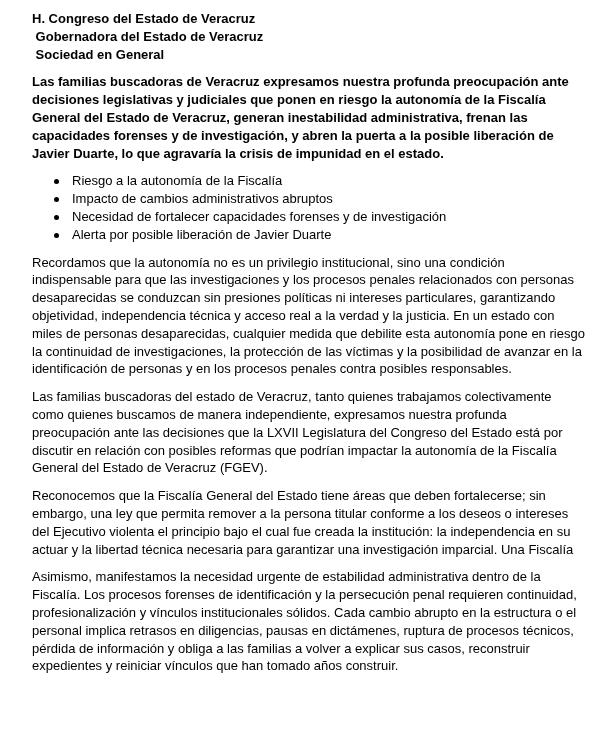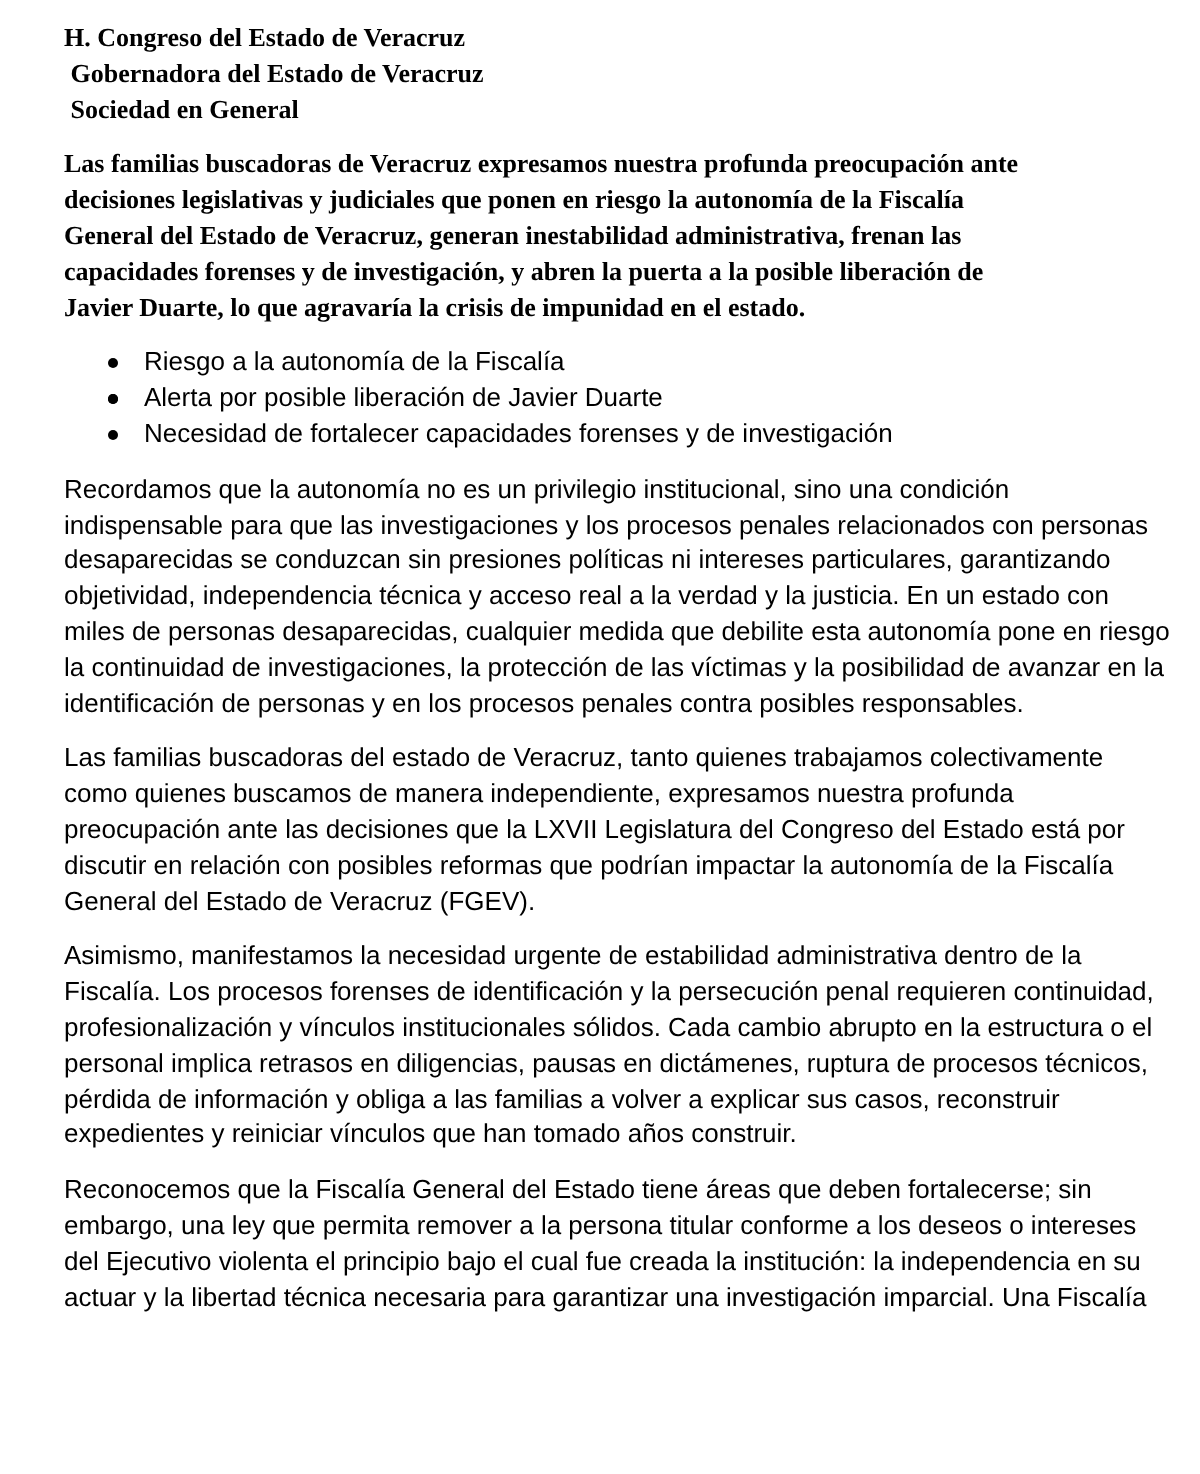--- a/index.html
+++ b/index.html
@@ -26,21 +26,20 @@
     white-space: pre;
   }
   .block {
     font-size: 13px;
     line-height: 17.8px;
     margin: 0 0 10px 0;
     white-space: pre;
   }
   .bold {
     font-weight: 700;
-    font-family: Liberation Serif, serif;
   }
   ul.key-points {
     list-style: none;
     margin: 0 0 10px 0;
     padding: 0;
     font-size: 13px;
     line-height: 17.8px;
     font-weight: 400;
   }
   ul.key-points li {
@@ -69,44 +68,44 @@
  Sociedad en General</div>
 
   <p class="block bold">Las familias buscadoras de Veracruz expresamos nuestra profunda preocupación ante
 decisiones legislativas y judiciales que ponen en riesgo la autonomía de la Fiscalía
 General del Estado de Veracruz, generan inestabilidad administrativa, frenan las
 capacidades forenses y de investigación, y abren la puerta a la posible liberación de
 Javier Duarte, lo que agravaría la crisis de impunidad en el estado.</p>
 
   <ul class="key-points">
     <li><span class="dot"></span><span>Riesgo a la autonomía de la Fiscalía</span></li>
-    <li><span class="dot"></span></li>
+    <li><span class="dot"></span><span>Impacto de cambios administrativos abruptos</span></li>
+    <li><span class="dot"></span><span>Necesidad de fortalecer capacidades forenses y de investigación</span></li>
     <li><span class="dot"></span><span>Alerta por posible liberación de Javier Duarte</span></li>
-    <li><span class="dot"></span><span>Necesidad de fortalecer capacidades forenses y de investigación</span></li>
   </ul>
 
   <p class="block">Recordamos que la autonomía no es un privilegio institucional, sino una condición
 indispensable para que las investigaciones y los procesos penales relacionados con personas
 desaparecidas se conduzcan sin presiones políticas ni intereses particulares, garantizando
 objetividad, independencia técnica y acceso real a la verdad y la justicia. En un estado con
 miles de personas desaparecidas, cualquier medida que debilite esta autonomía pone en riesgo
 la continuidad de investigaciones, la protección de las víctimas y la posibilidad de avanzar en la
 identificación de personas y en los procesos penales contra posibles responsables.</p>
 
   <p class="block">Las familias buscadoras del estado de Veracruz, tanto quienes trabajamos colectivamente
 como quienes buscamos de manera independiente, expresamos nuestra profunda
 preocupación ante las decisiones que la LXVII Legislatura del Congreso del Estado está por
 discutir en relación con posibles reformas que podrían impactar la autonomía de la Fiscalía
 General del Estado de Veracruz (FGEV).</p>
 
+  <p class="block">Reconocemos que la Fiscalía General del Estado tiene áreas que deben fortalecerse; sin
+embargo, una ley que permita remover a la persona titular conforme a los deseos o intereses
+del Ejecutivo violenta el principio bajo el cual fue creada la institución: la independencia en su
+actuar y la libertad técnica necesaria para garantizar una investigación imparcial. Una Fiscalía</p>
+
   <p class="block">Asimismo, manifestamos la necesidad urgente de estabilidad administrativa dentro de la
 Fiscalía. Los procesos forenses de identificación y la persecución penal requieren continuidad,
 profesionalización y vínculos institucionales sólidos. Cada cambio abrupto en la estructura o el
 personal implica retrasos en diligencias, pausas en dictámenes, ruptura de procesos técnicos,
 pérdida de información y obliga a las familias a volver a explicar sus casos, reconstruir
 expedientes y reiniciar vínculos que han tomado años construir.</p>
 
-  <p class="block">Reconocemos que la Fiscalía General del Estado tiene áreas que deben fortalecerse; sin
-embargo, una ley que permita remover a la persona titular conforme a los deseos o intereses
-del Ejecutivo violenta el principio bajo el cual fue creada la institución: la independencia en su
-actuar y la libertad técnica necesaria para garantizar una investigación imparcial. Una Fiscalía</p>
-
 </div>
 
 </body></html>

